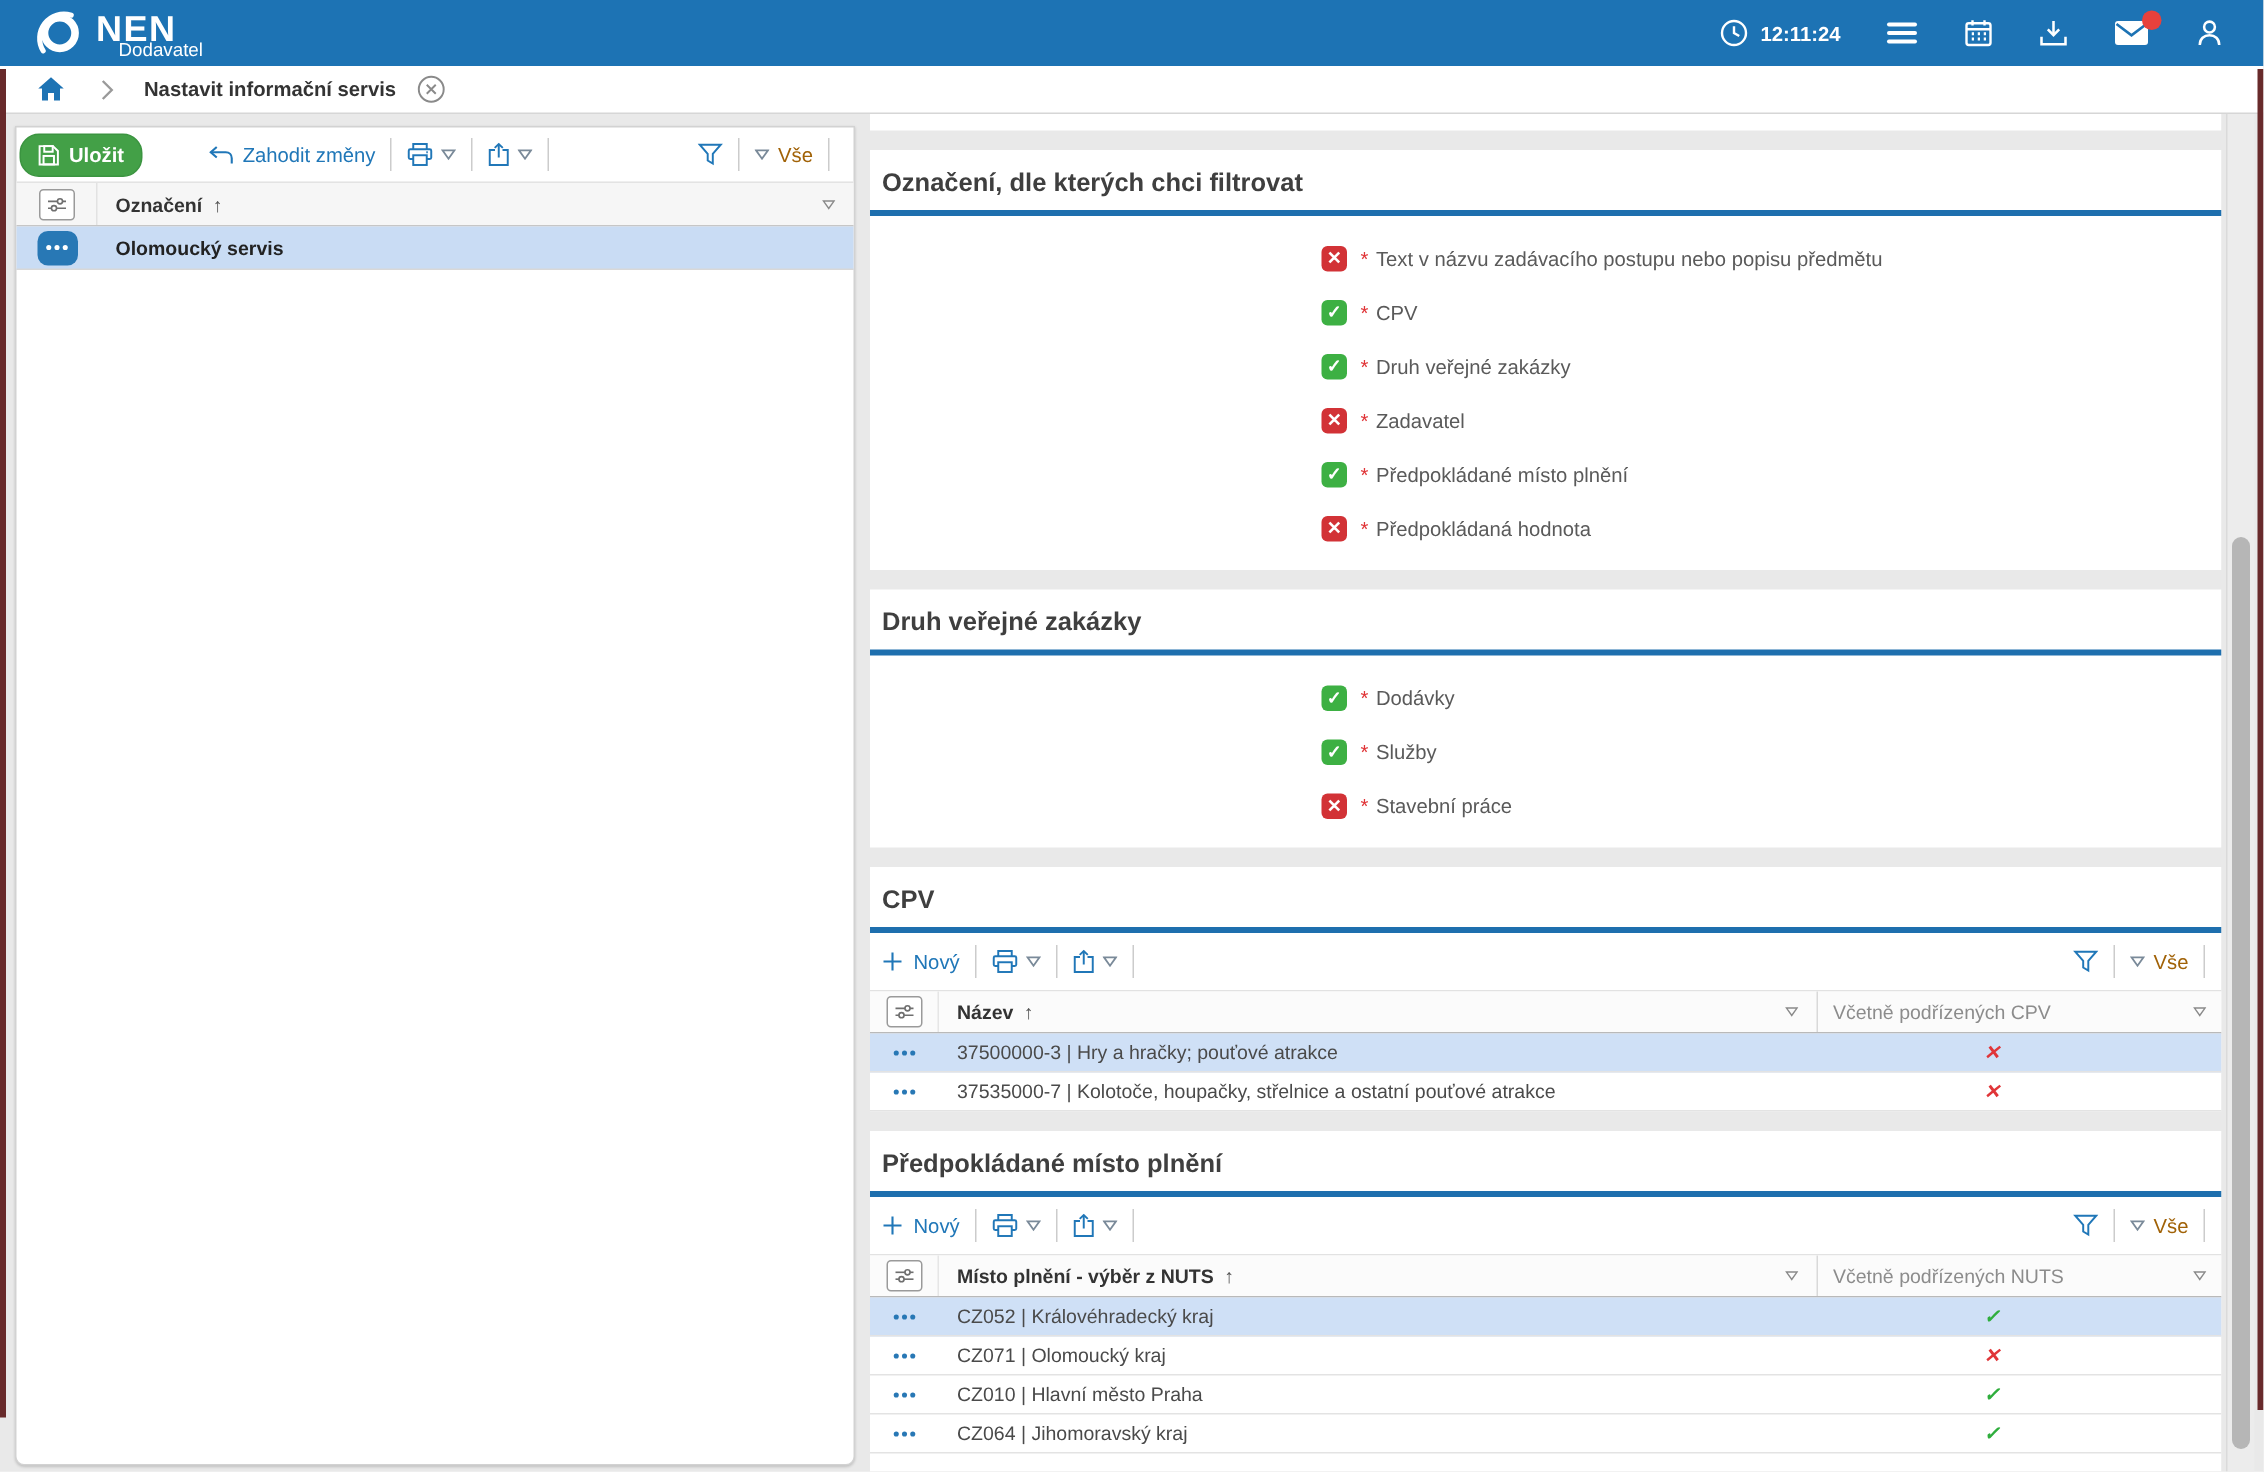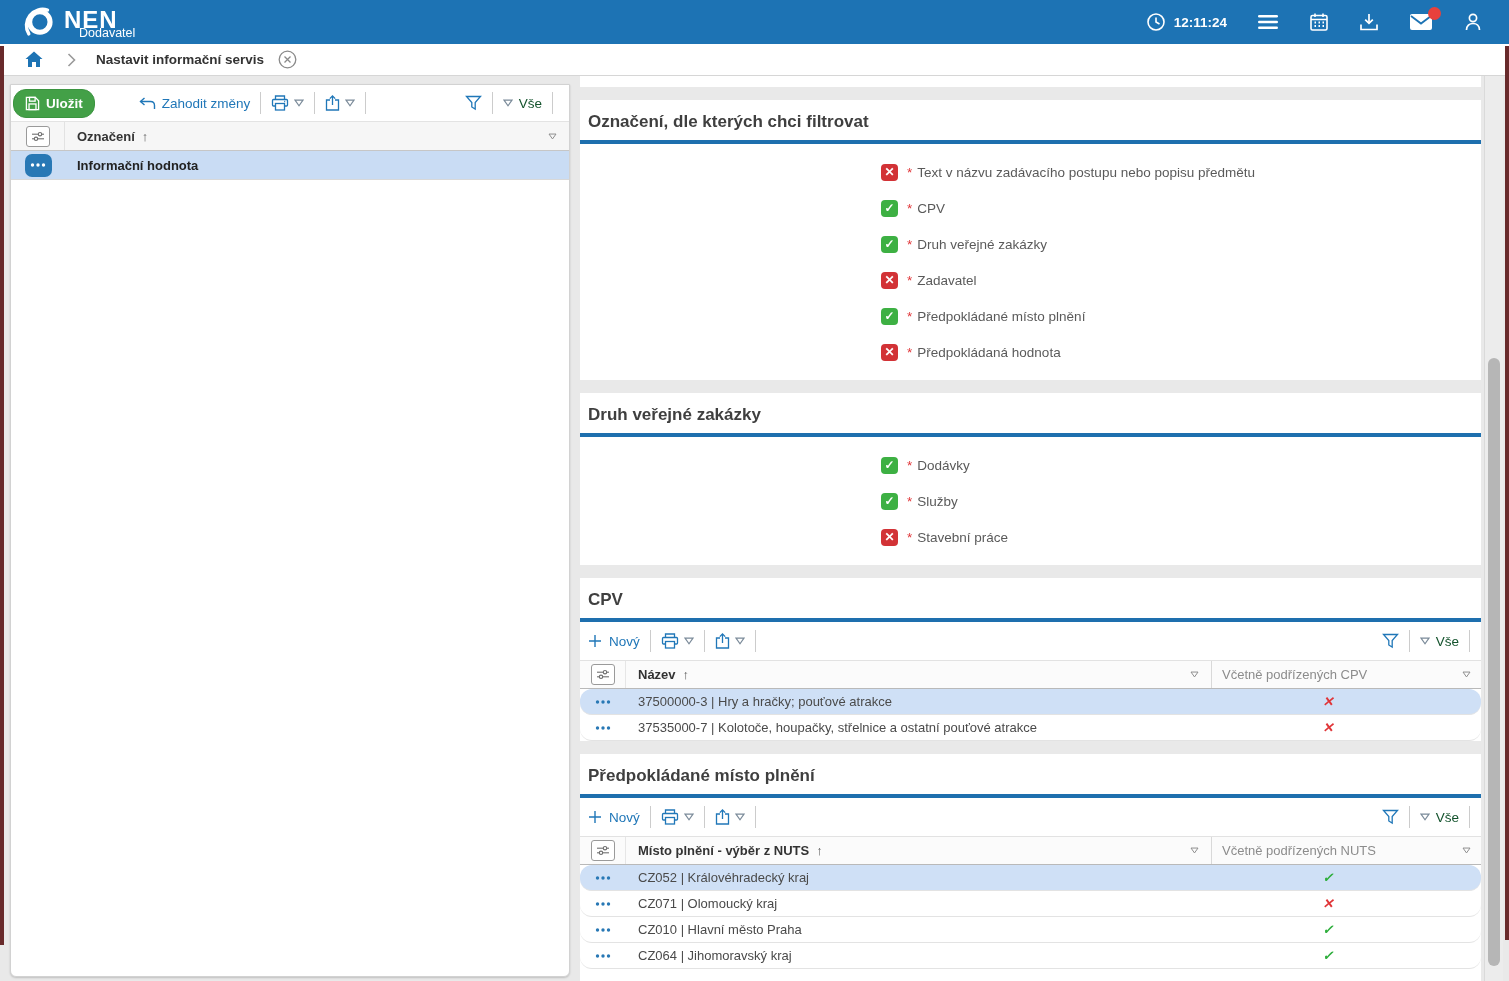--- a/index.html
+++ b/index.html
@@ -34,21 +34,21 @@
                 border:1px solid #d2d2d2; border-radius:0 0 6px 6px; box-shadow:0 1px 2px rgba(0,0,0,.18);
                 display:flex; flex-direction:column; }
   .lp-toolbar { height:36px; display:flex; align-items:center; padding:0 6px 0 2px; flex:none; }
   .btn-save { display:inline-flex; align-items:center; gap:6px; background:#43a047; border:1px solid #3b9440;
               color:#fff; font-size:13.5px; font-weight:bold; height:29px; padding:0 11px; border-radius:13px; cursor:pointer; }
   .tb-link { display:inline-flex; align-items:center; gap:6px; color:#2077b8; font-size:13.5px; cursor:pointer;margin-left:44px; }
   .vsep { width:1px; height:22px; background:#ccc; margin:0 10px; flex:none; }
   .tb-icon { display:flex; align-items:center; cursor:pointer; }
   .tb-dd { display:flex; align-items:center; margin-left:5px; cursor:pointer; }
   .tb-right { margin-left:auto; display:flex; align-items:center; }
-  .all-group { display:flex; align-items:center; gap:6px; color:#14532d; font-size:13.5px; cursor:pointer; }
+  .all-group { display:flex; align-items:center; gap:6px; color:#a16207; font-size:13.5px; cursor:pointer; }
 
   .lp-thead { height:30px; background:#f6f6f6; border-top:1px solid #e3e3e3; border-bottom:1px solid #c6c6c6;
               display:flex; align-items:center; flex:none; }
   .icon-col { width:54px; align-self:stretch; display:flex; align-items:center; justify-content:center;
               border-right:1px solid #e2e2e2; flex:none; }
   .col-chooser { width:24px; height:21px; border:1px solid #9a9a9a; border-radius:3px; background:#fff;
                  display:flex; align-items:center; justify-content:center; cursor:pointer; }
   .th-label { font-size:13px; font-weight:bold; color:#333; margin-left:12px; }
   .sort { font-size:13px; color:#555; margin-left:7px; }
   .th-tri { margin-left:auto; margin-right:12px; display:flex; cursor:pointer; }
@@ -91,21 +91,21 @@
   .rt-icon-col { width:46px; align-self:stretch; display:flex; align-items:center; justify-content:center;
                  border-right:1px solid #e6e6e6; flex:none; }
   .rt-row .rt-icon-col { border-right:none; }
   .rt-col1 { flex:1; display:flex; align-items:center; align-self:stretch; }
   .rt-col1 .th-label { margin-left:12px; }
   .rt-col2 { width:270px; flex:none; align-self:stretch; border-left:1px solid #d9d9d9;
              display:flex; align-items:center; }
   .rt-col2 .col2-label { font-size:13px; color:#8c8c8c; margin-left:10px; }
   .rt-col2 .th-tri { margin-left:auto; margin-right:10px; }
   .rt-row { height:26px; display:flex; align-items:center; border-bottom:1px solid #e3e3e3;
-            font-size:13px; color:#4a4a4a; cursor:pointer;border-radius:12px; }
+            font-size:13px; color:#4a4a4a; cursor:pointer; }
   .rt-row[data-on="true"] { background:#cfe0f6; }
   .rt-name { flex:1; padding-left:12px; }
   .rt-mark { width:306px; flex:none; display:flex; align-items:center; justify-content:center; }
   .mark[data-on="true"]::after  { content:"✓"; color:#2fae3d; font-weight:bold; font-size:13px; }
   .mark[data-on="false"]::after { content:"✕"; color:#e03538; font-weight:bold; font-size:13px; }
   .card-last { margin-bottom:0; min-height:230px; }
 
   
   .scrollbar { position:absolute; left:1484px; top:0; bottom:0; width:19px; background:#ececec; border-left:1px solid #dadada; }
   .scroll-thumb { position:absolute; left:3px; top:282px; width:12px; height:608px; background:#b6b6b6; border-radius:7px; cursor:grab; }
@@ -290,21 +290,21 @@
       <div class="lp-row" data-on="true">
         <span class="icon-col">
           <span class="row-menu-sel">
             <svg width="16" height="4" viewBox="0 0 16 4">
                 <circle cx="2.5" cy="2" r="1.7" fill="#fff"></circle>
                 <circle cx="8" cy="2" r="1.7" fill="#fff"></circle>
                 <circle cx="13.5" cy="2" r="1.7" fill="#fff"></circle>
               </svg>
           </span>
         </span>
-        <span class="lp-row-label">Informační hodnota</span>
+        <span class="lp-row-label">Olomoucký servis</span>
       </div>
 
       <div class="lp-body"></div>
 
     </aside>
 
     <section class="right-panel">
       <div class="rp-topstrip"></div>
 
       <div class="card">

